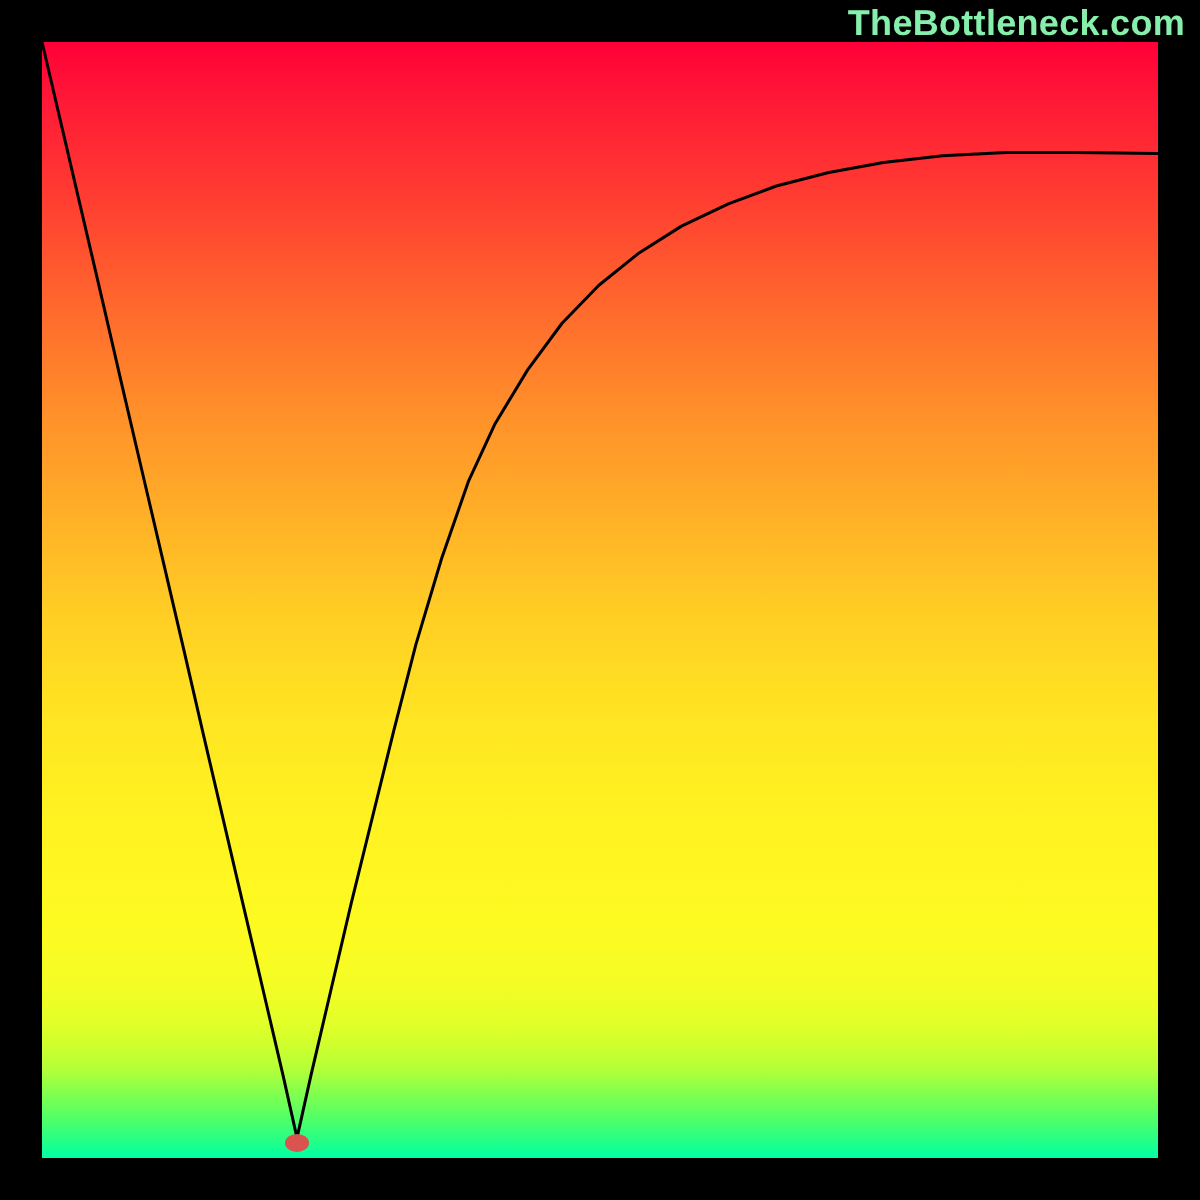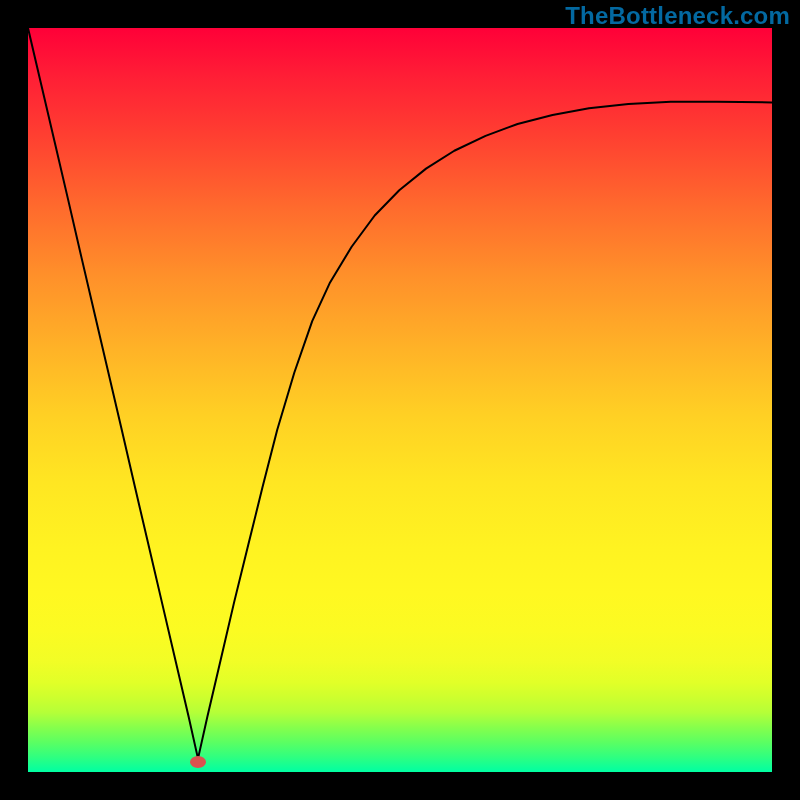--- a/index.html
+++ b/index.html
@@ -49,21 +49,21 @@
       #00ffa3 100%
     );
   }
   .watermark {
     position: absolute;
     top: 2px;
     right: 10px;
     font-family: Arial, Helvetica, sans-serif;
     font-size: 24px;
     font-weight: bold;
-    color: #0369a1;
+    color: #86efac;
     letter-spacing: 0.2px;
     user-select: none;
   }
   svg.overlay {
     position: absolute;
     inset: 0;
   }
 </style>
 </head>
 <body>

